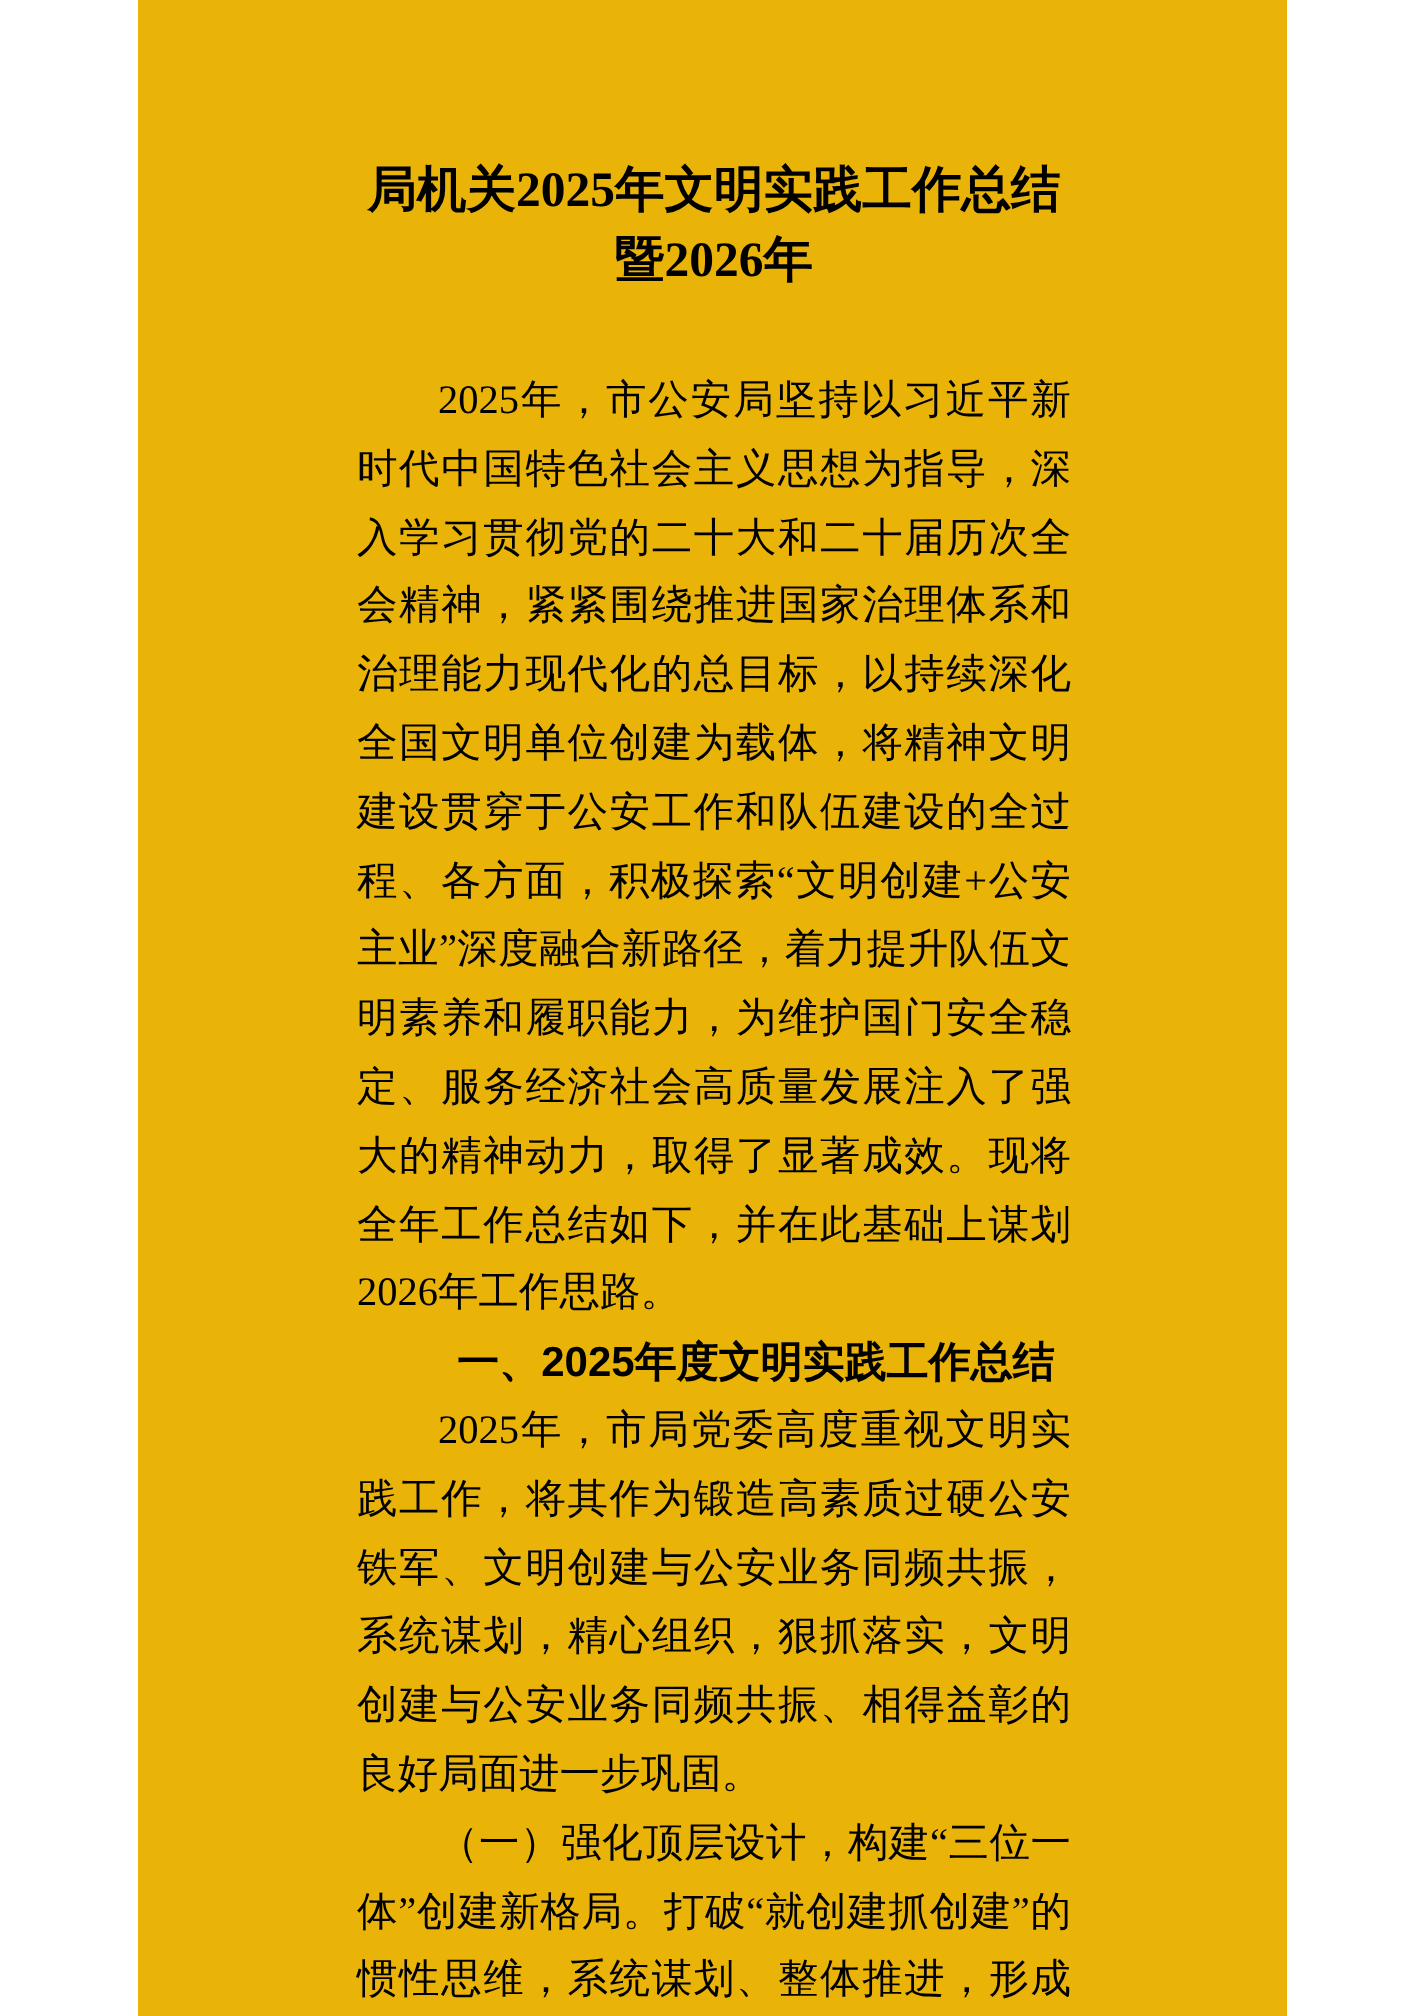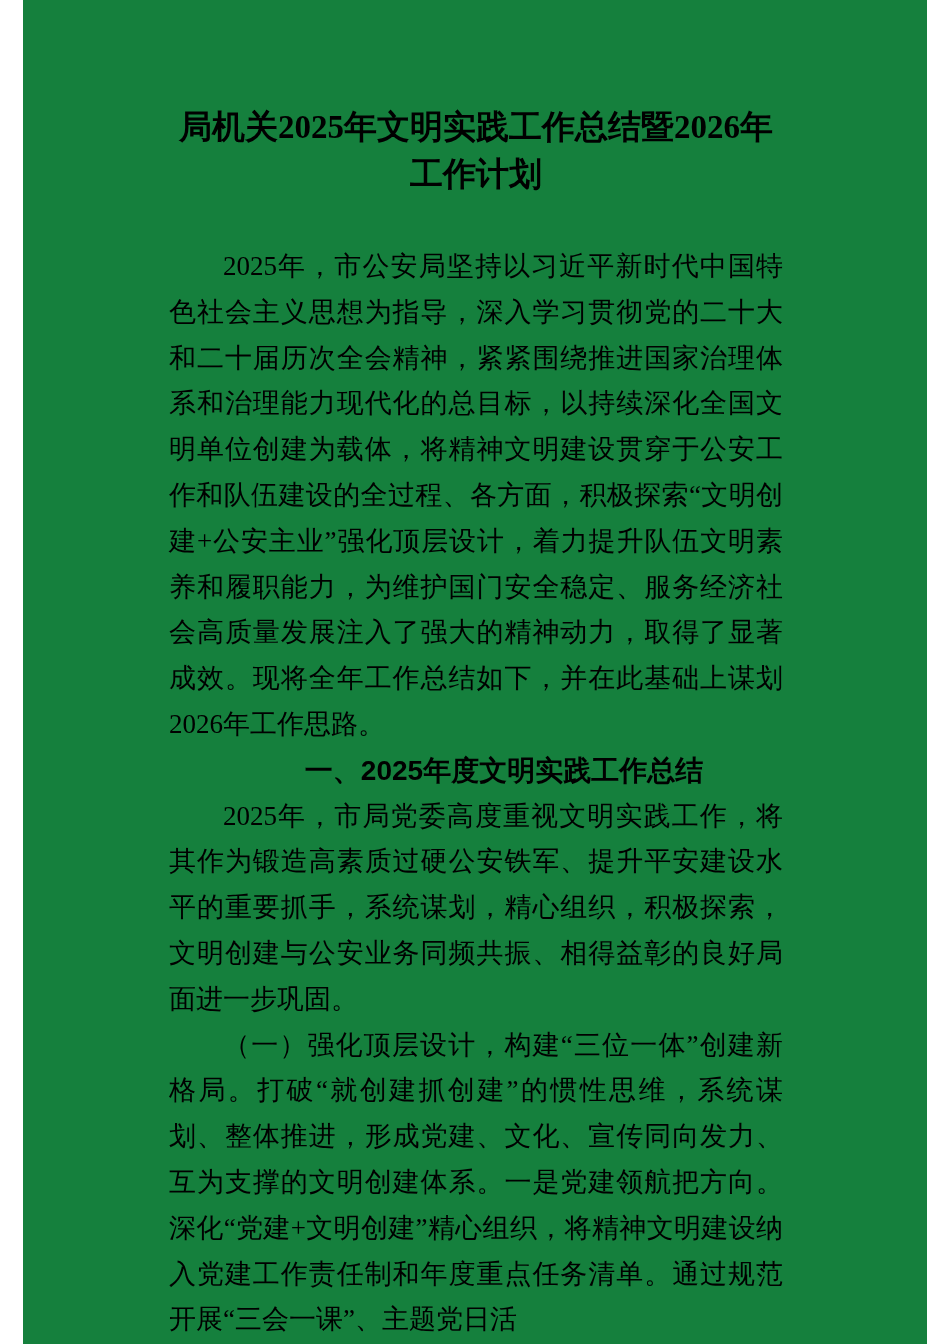--- a/index.html
+++ b/index.html
@@ -2,24 +2,24 @@
 <html><head>
 <meta charset="utf-8">
 <style>
   html, body {
     margin: 0;
     padding: 0;
     background: #ffffff;
   }
   .page {
     position: relative;
-    width: 904px;
+    width: 766px;
     height: 1344px;
     margin: 0 auto;
-    background: #15803d;
+    background: #eab308;
     color: #000000;
     box-sizing: border-box;
     padding: 104px 144px 0 146px;
     overflow: hidden;
   }
   .doc-title {
     margin: 0 0 46px 0;
     padding: 0;
     font-family: "Liberation Serif", "DejaVu Serif", serif;
     font-weight: 700;
@@ -56,25 +56,24 @@
     text-align: center;
     color: #000000;
   }
 </style>
 </head>
 <body>
 
 <div class="page">
   <h1 class="doc-title">
     <span class="title-line">局机关2025年文明实践工作总结暨2026年</span>
-    <span class="title-line">工作计划</span>
   </h1>
 
   <div class="doc-body">
-    <p class="para">2025年，市公安局坚持以习近平新时代中国特色社会主义思想为指导，深入学习贯彻党的二十大和二十届历次全会精神，紧紧围绕推进国家治理体系和治理能力现代化的总目标，以持续深化全国文明单位创建为载体，将精神文明建设贯穿于公安工作和队伍建设的全过程、各方面，积极探索“文明创建+公安主业”强化顶层设计，着力提升队伍文明素养和履职能力，为维护国门安全稳定、服务经济社会高质量发展注入了强大的精神动力，取得了显著成效。现将全年工作总结如下，并在此基础上谋划2026年工作思路。</p>
+    <p class="para">2025年，市公安局坚持以习近平新时代中国特色社会主义思想为指导，深入学习贯彻党的二十大和二十届历次全会精神，紧紧围绕推进国家治理体系和治理能力现代化的总目标，以持续深化全国文明单位创建为载体，将精神文明建设贯穿于公安工作和队伍建设的全过程、各方面，积极探索“文明创建+公安主业”深度融合新路径，着力提升队伍文明素养和履职能力，为维护国门安全稳定、服务经济社会高质量发展注入了强大的精神动力，取得了显著成效。现将全年工作总结如下，并在此基础上谋划2026年工作思路。</p>
 
     <h2 class="section-heading">一、2025年度文明实践工作总结</h2>
 
-    <p class="para">2025年，市局党委高度重视文明实践工作，将其作为锻造高素质过硬公安铁军、提升平安建设水平的重要抓手，系统谋划，精心组织，积极探索，文明创建与公安业务同频共振、相得益彰的良好局面进一步巩固。</p>
+    <p class="para">2025年，市局党委高度重视文明实践工作，将其作为锻造高素质过硬公安铁军、文明创建与公安业务同频共振，系统谋划，精心组织，狠抓落实，文明创建与公安业务同频共振、相得益彰的良好局面进一步巩固。</p>
 
     <p class="para">（一）强化顶层设计，构建“三位一体”创建新格局。打破“就创建抓创建”的惯性思维，系统谋划、整体推进，形成党建、文化、宣传同向发力、互为支撑的文明创建体系。一是党建领航把方向。深化“党建+文明创建”精心组织，将精神文明建设纳入党建工作责任制和年度重点任务清单。通过规范开展“三会一课”、主题党日活</p>
   </div>
 </div>
 
 </body></html>

